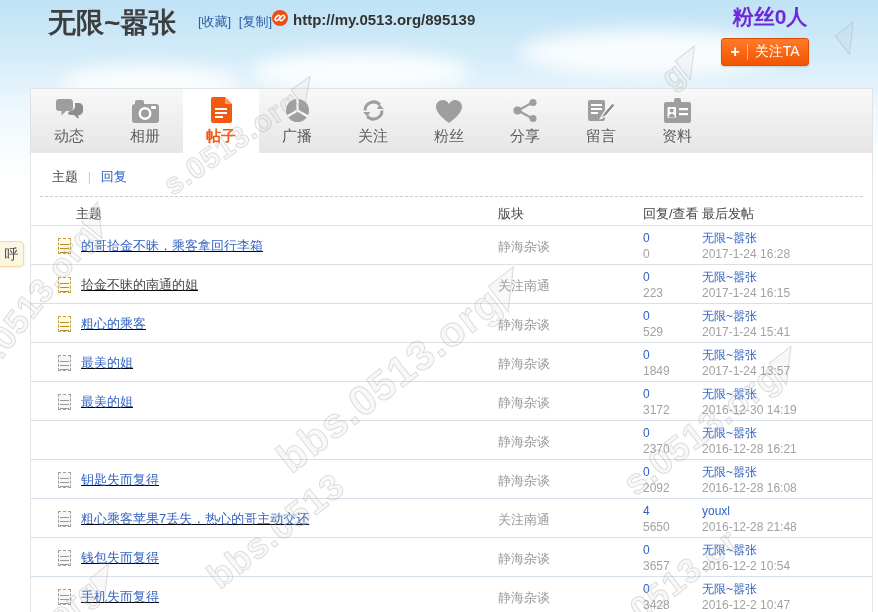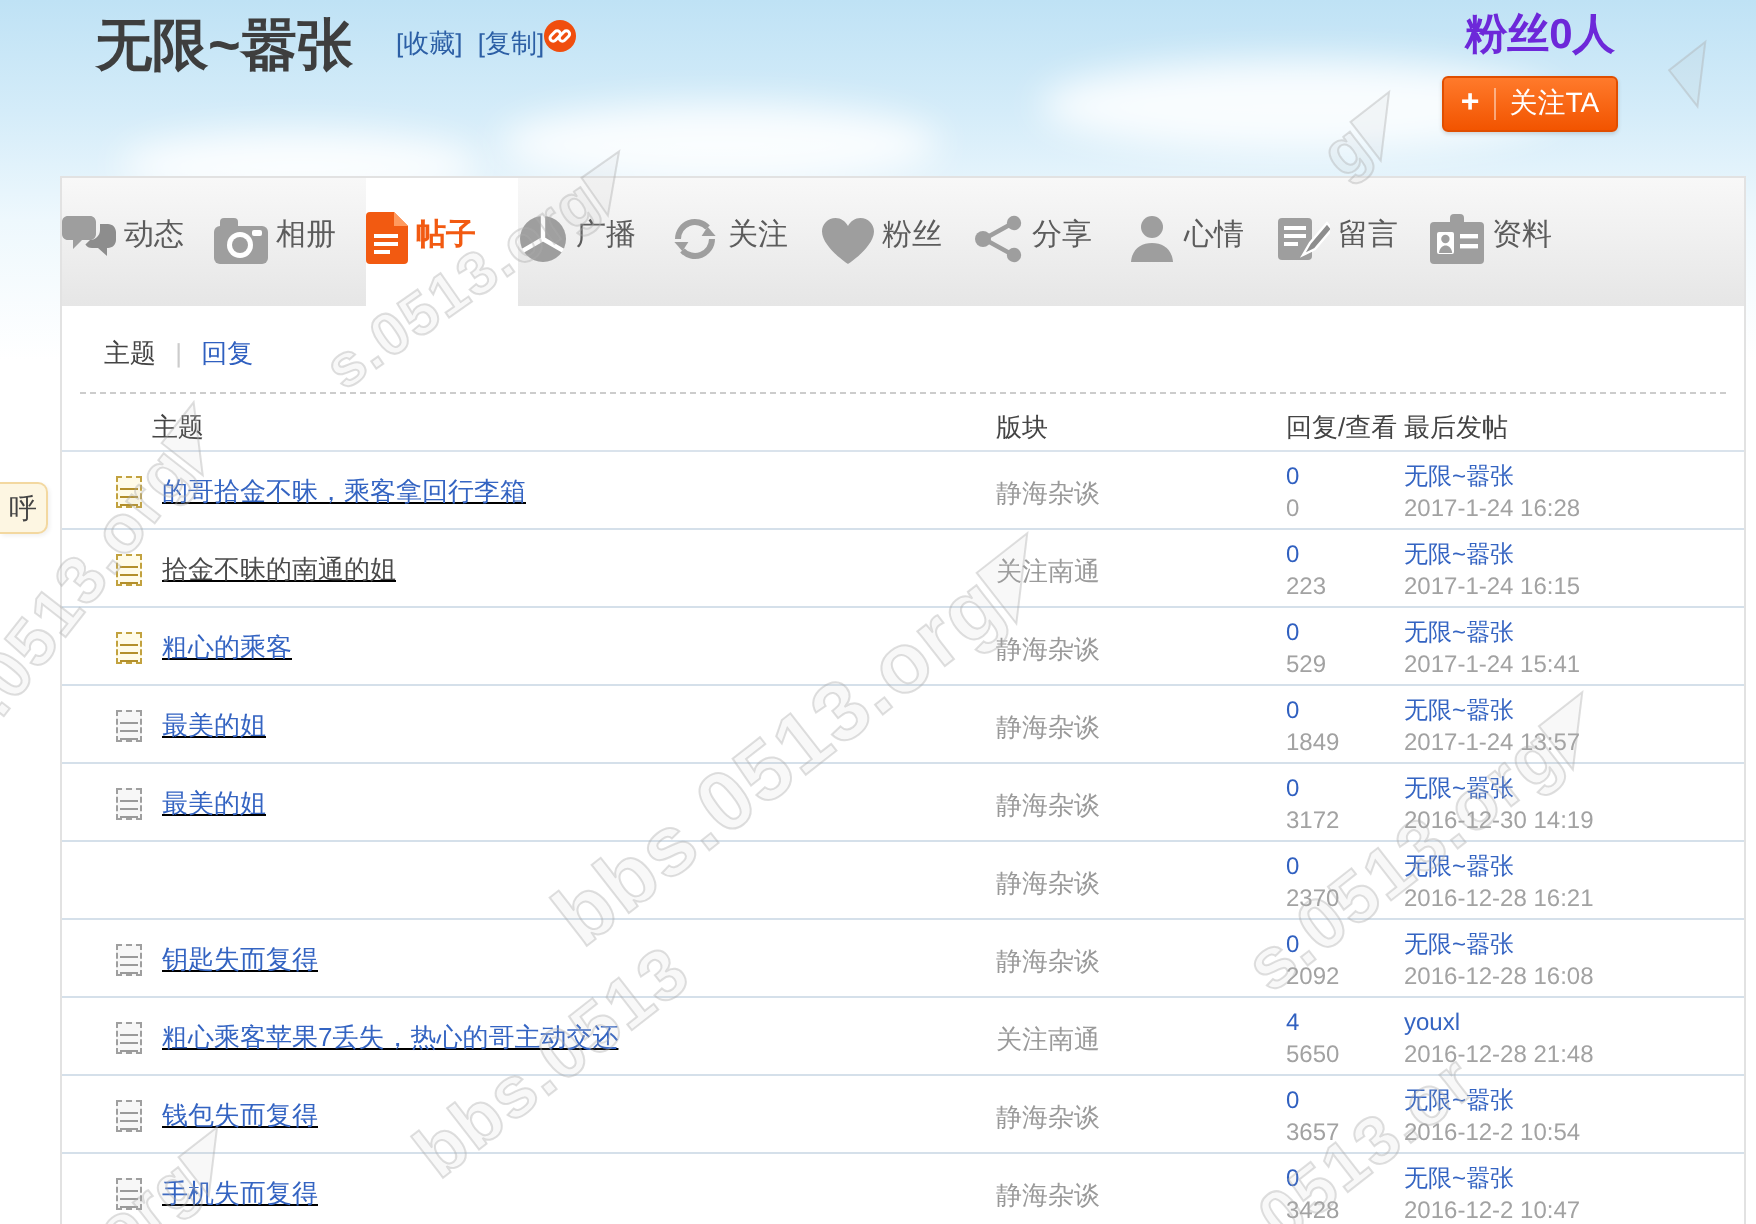--- a/index.html
+++ b/index.html
@@ -56,21 +56,21 @@
     position:absolute; left:30px; top:88px; width:843px; height:524px;
     background:#fff; border:1px solid #e2e2e2; border-bottom:none; z-index:10;
   }
   
   .tabs {
     display:flex; height:64px;
     background:linear-gradient(180deg,#f8f8f8,#e6e6e6);
   }
   .tab {
     width:76px; height:64px; cursor:pointer;
-    display:flex; align-items:center; justify-content:flex-start;
+    display:flex; flex-direction:column; align-items:center; justify-content:flex-end;
     padding-bottom:7px; gap:4px;
   }
   .tab .lbl { font-size:15px; color:#5c5c5c; }
   .tab.active { background:#fff; }
   .tab.active .lbl { color:#f25a11; font-weight:bold; }
   .tab .ic { height:28px; display:flex; align-items:flex-end; justify-content:center; }
   
   .subnav { padding:15px 0 10px 21px; font-size:13px; }
   .subnav .cur { color:#444; cursor:pointer; }
   .subnav .bar { color:#ccc; margin:0 6px; }
@@ -137,20 +137,21 @@
   </div>
   <span class="chain">
     <svg width="16" height="16" viewBox="0 0 16 16">
       <circle cx="8" cy="8" r="8" fill="#f04e0e"></circle>
       <g stroke="#fff" stroke-width="1.5" fill="none">
         <rect x="2.6" y="6.4" width="6" height="3.2" rx="1.6" transform="rotate(-45 5.6 8)"></rect>
         <rect x="7.2" y="6.4" width="6" height="3.2" rx="1.6" transform="rotate(-45 10.2 8)"></rect>
       </g>
     </svg>
   </span>
+  <div class="purl">http://my.0513.org/895139</div>
   <div class="fans">粉丝0人</div>
   <div class="followbtn">
     <span class="plus">+</span>
     <span class="sep"></span>
     <span>关注TA</span>
   </div>
 </div>
 
 <div class="sidetab">呼</div>
 
@@ -221,29 +222,20 @@
     <div class="tab">
       <span class="ic">
         <svg width="25" height="25" viewBox="0 0 25 25">
           <path d="M5 12.5L19.5 4.5 M5 12.5l14.5 8" stroke="#9e9e9e" stroke-width="2.2" fill="none"></path>
           <circle cx="4.5" cy="12.5" r="4" fill="#9e9e9e"></circle>
           <circle cx="20" cy="4.5" r="3.6" fill="#9e9e9e"></circle>
           <circle cx="20" cy="20.5" r="3.6" fill="#9e9e9e"></circle>
         </svg>
       </span>
       <span class="lbl">分享</span>
-    </div>
-    <div class="tab">
-      <span class="ic">
-        <svg width="25" height="25" viewBox="0 0 25 25">
-          <circle cx="13" cy="6.5" r="5.5" fill="#9e9e9e"></circle>
-          <path d="M2.5 24c.5-6.5 5-9.5 10.5-9.5S23 17.5 23.5 24z" fill="#9e9e9e"></path>
-        </svg>
-      </span>
-      <span class="lbl">心情</span>
     </div>
     <div class="tab">
       <span class="ic">
         <svg width="26" height="25" viewBox="0 0 26 25">
           <rect x="0" y="2" width="17" height="21" rx="2" fill="#9e9e9e"></rect>
           <rect x="3" y="6" width="11" height="2" fill="#fff"></rect>
           <rect x="3" y="10" width="11" height="2" fill="#fff"></rect>
           <rect x="3" y="14" width="7" height="2" fill="#fff"></rect>
           <path d="M24.5 4.5l-8.5 10-3.5 6 6-3 8.5-10z" fill="#8d8d8d" stroke="#fff" stroke-width="1.2"></path>
         </svg>

